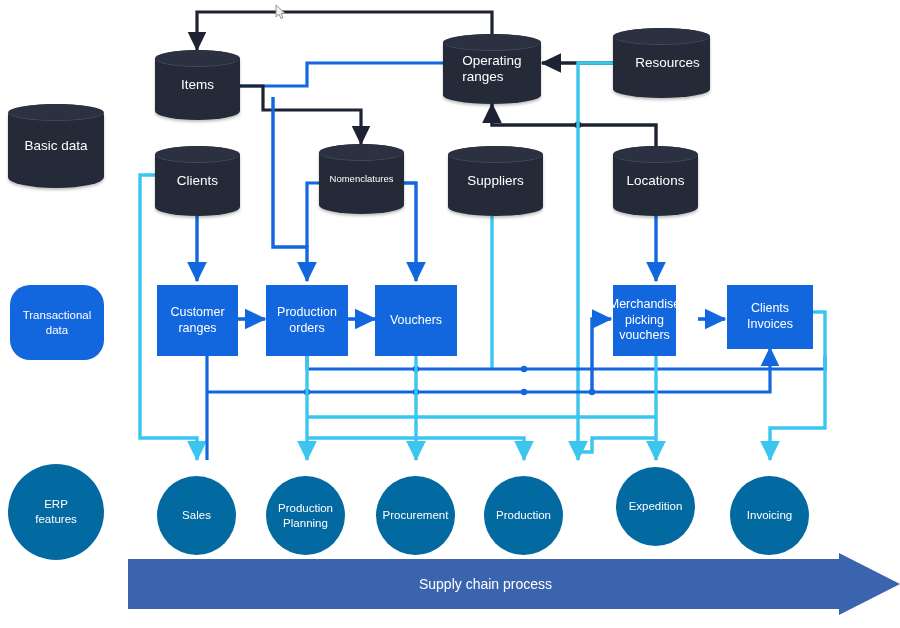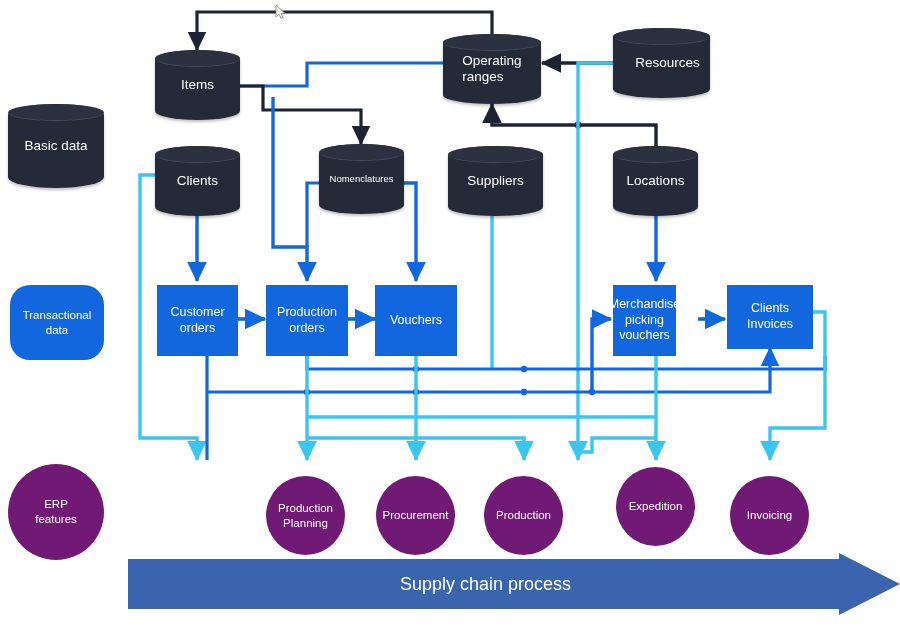--- a/index.html
+++ b/index.html
@@ -76,21 +76,21 @@
     font-size: 12.5px;
     line-height: 1.25;
     z-index: 5;
     box-sizing: border-box;
   }
 
   
   .circ {
     position: absolute;
     border-radius: 50%;
-    background: #701a75;
+    background: #0369a1;
     color: #ffffff;
     display: flex;
     align-items: center;
     justify-content: center;
     text-align: center;
     font-size: 11.5px;
     line-height: 1.3;
     z-index: 5;
   }
 
@@ -105,21 +105,21 @@
   }
   .banner .btxt {
     position: absolute;
     left: 0; top: 0;
     width: 715px;
     height: 62px;
     display: flex;
     align-items: center;
     justify-content: center;
     color: #ffffff;
-    font-size: 18px;
+    font-size: 14px;
     z-index: 2;
   }
 
   
   .cursor {
     position: absolute;
     z-index: 40;
     width: 12px;
     height: 16px;
   }
@@ -261,21 +261,21 @@
   </div>
 
   <div class="cyl" style="left:613px; top:146px; width:85px; height:70px;">
     <div class="body"></div>
     <div class="top"></div>
     <div class="lbl">Locations</div>
   </div>
 
   <div class="box" style="left:157px; top:285px; width:81px; height:71px;">
     <span style="white-space:pre-line;">Customer
-orders</span>
+ranges</span>
   </div>
 
   <div class="box" style="left:266px; top:285px; width:82px; height:71px;">
     <span style="white-space:pre-line;">Production
 orders</span>
   </div>
 
   <div class="box" style="left:375px; top:285px; width:82px; height:71px;">
     <span style="white-space:pre-line;">Vouchers</span>
   </div>
@@ -284,20 +284,23 @@
     <span style="white-space:pre-line;">Merchandise
 picking
 vouchers</span>
   </div>
 
   <div class="box" style="left:727px; top:285px; width:86px; height:64px;">
     <span style="white-space:pre-line;">Clients
 Invoices</span>
   </div>
 
+  <div class="circ" style="left:157px; top:476px; width:79px; height:79px;">
+    <span style="white-space:pre-line;">Sales</span>
+  </div>
 
   <div class="circ" style="left:266px; top:476px; width:79px; height:79px;">
     <span style="white-space:pre-line;">Production
 Planning</span>
   </div>
 
   <div class="circ" style="left:376px; top:476px; width:79px; height:79px;">
     <span style="white-space:pre-line;">Procurement</span>
   </div>
 

